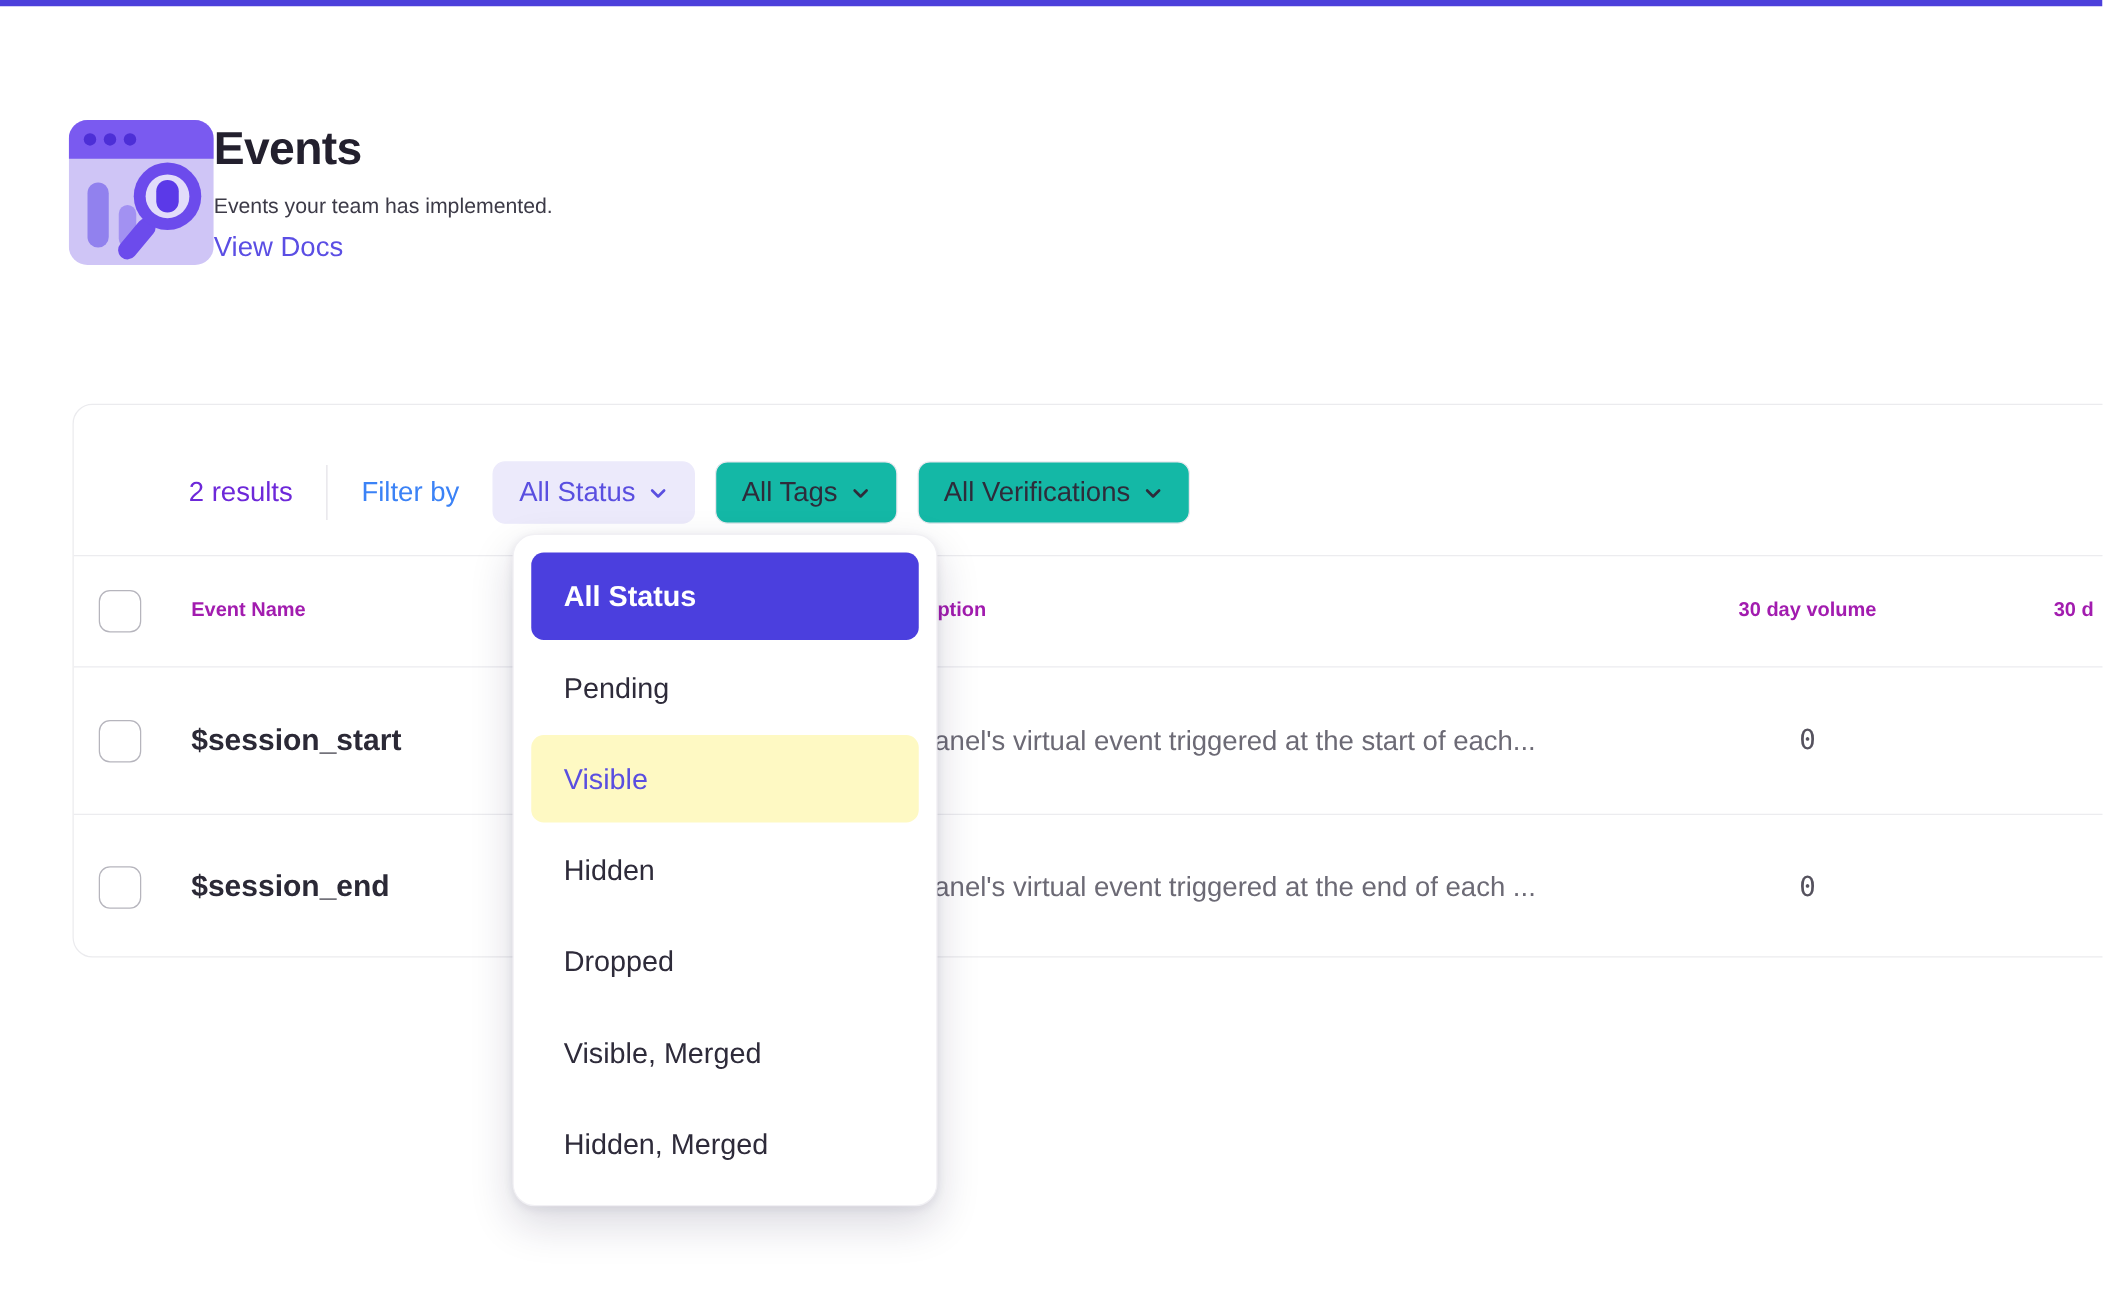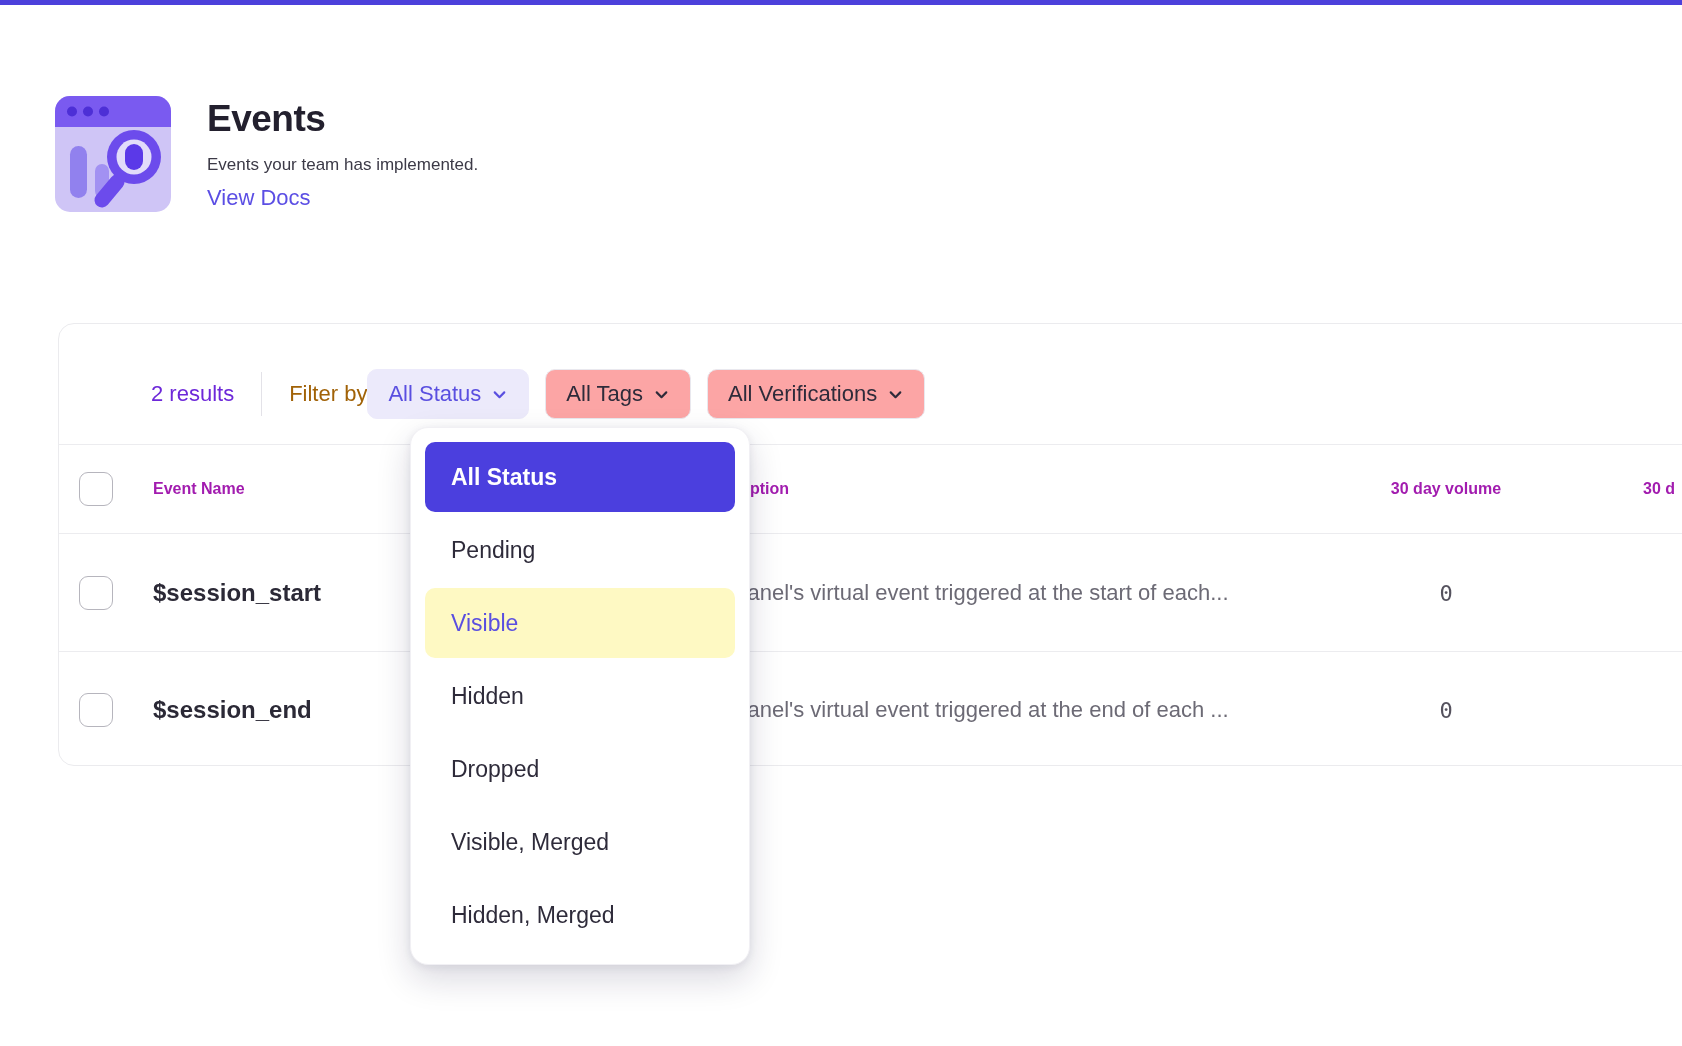--- a/index.html
+++ b/index.html
@@ -8,40 +8,40 @@
     position:relative;
     overflow:hidden;
     background:#ffffff;
     font-family:"Liberation Sans", sans-serif;
     color:#2b2936;
   }
   
   .topbar { position:absolute; top:0; left:0; width:100%; height:5px; background:#4C40DB; }
 
   
-  .page-header { position:absolute; top:96px; left:55px; display:flex; gap:36px; }
+  .page-header { position:absolute; top:96px; left:55px; display:flex; }
   .app-icon { width:116px; height:116px; flex:0 0 auto; }
   .header-text h1 { font-size:37px; font-weight:700; color:#23202e; letter-spacing:-0.5px; margin-top:2px; }
   .header-text .subtitle { font-size:17px; color:#3c3a47; margin-top:15px; }
   .header-text .docs-link { font-size:22px; color:#5B4EE4; margin-top:10px; cursor:pointer; display:inline-block; }
 
   
   .card {
     position:absolute; left:58px; top:323px; width:1700px; height:443px;
     border:1px solid #ebebee; border-radius:16px; background:#fff;
   }
 
   
   .filterbar { position:absolute; top:28px; left:0; right:0; height:84px; display:flex; align-items:center; padding-left:92px; }
   .results { font-size:22px; font-weight:500; color:#6d28d9; }
   .vdivider { width:1px; height:44px; background:#e3e2e8; margin:0 27px; }
-  .filterby { font-size:22px; color:#a16207; }
+  .filterby { font-size:22px; color:#3b82f6; margin-right:27px; }
   .pill {
     display:flex; align-items:center; gap:10px; height:50px; padding:0 20px;
-    border:1px solid #e9e8ee; border-radius:10px; background:#fca5a5;
+    border:1px solid #e9e8ee; border-radius:10px; background:#14b8a6;
     font-size:22px; font-weight:500; color:#2e2b3a; margin-right:16px; cursor:pointer;
   }
   .pill.active { background:#ECEAFB; border-color:#ECEAFB; color:#5A4FE0; }
   .pill svg { display:block; }
 
   
   .thead { position:absolute; top:120px; left:0; right:0; height:90px; border-top:1px solid #ececef; border-bottom:1px solid #ececef; }
   .trow  { position:absolute; left:0; right:0; height:117px; }
   .trow.r1 { top:210px; }
   .trow.r2 { top:327px; border-top:1px solid #ececef; }

